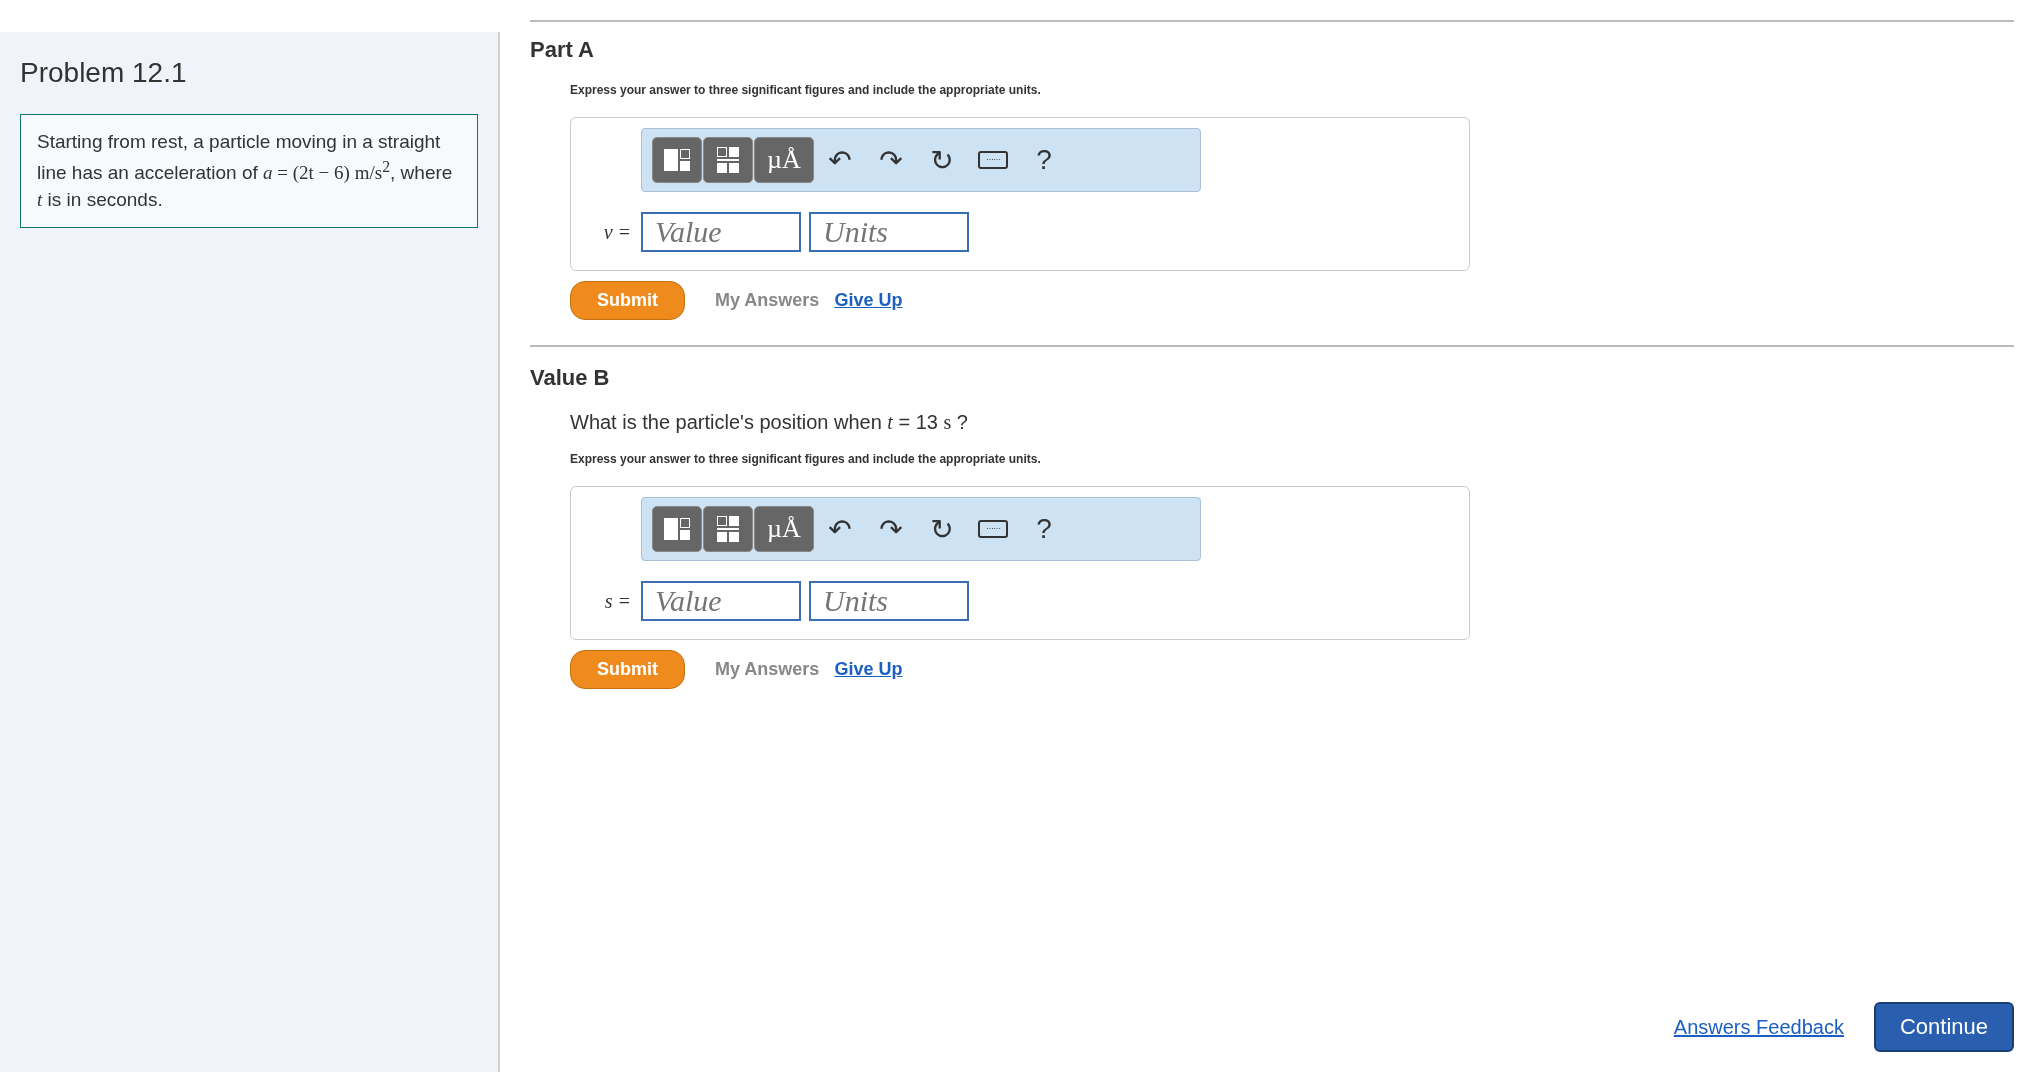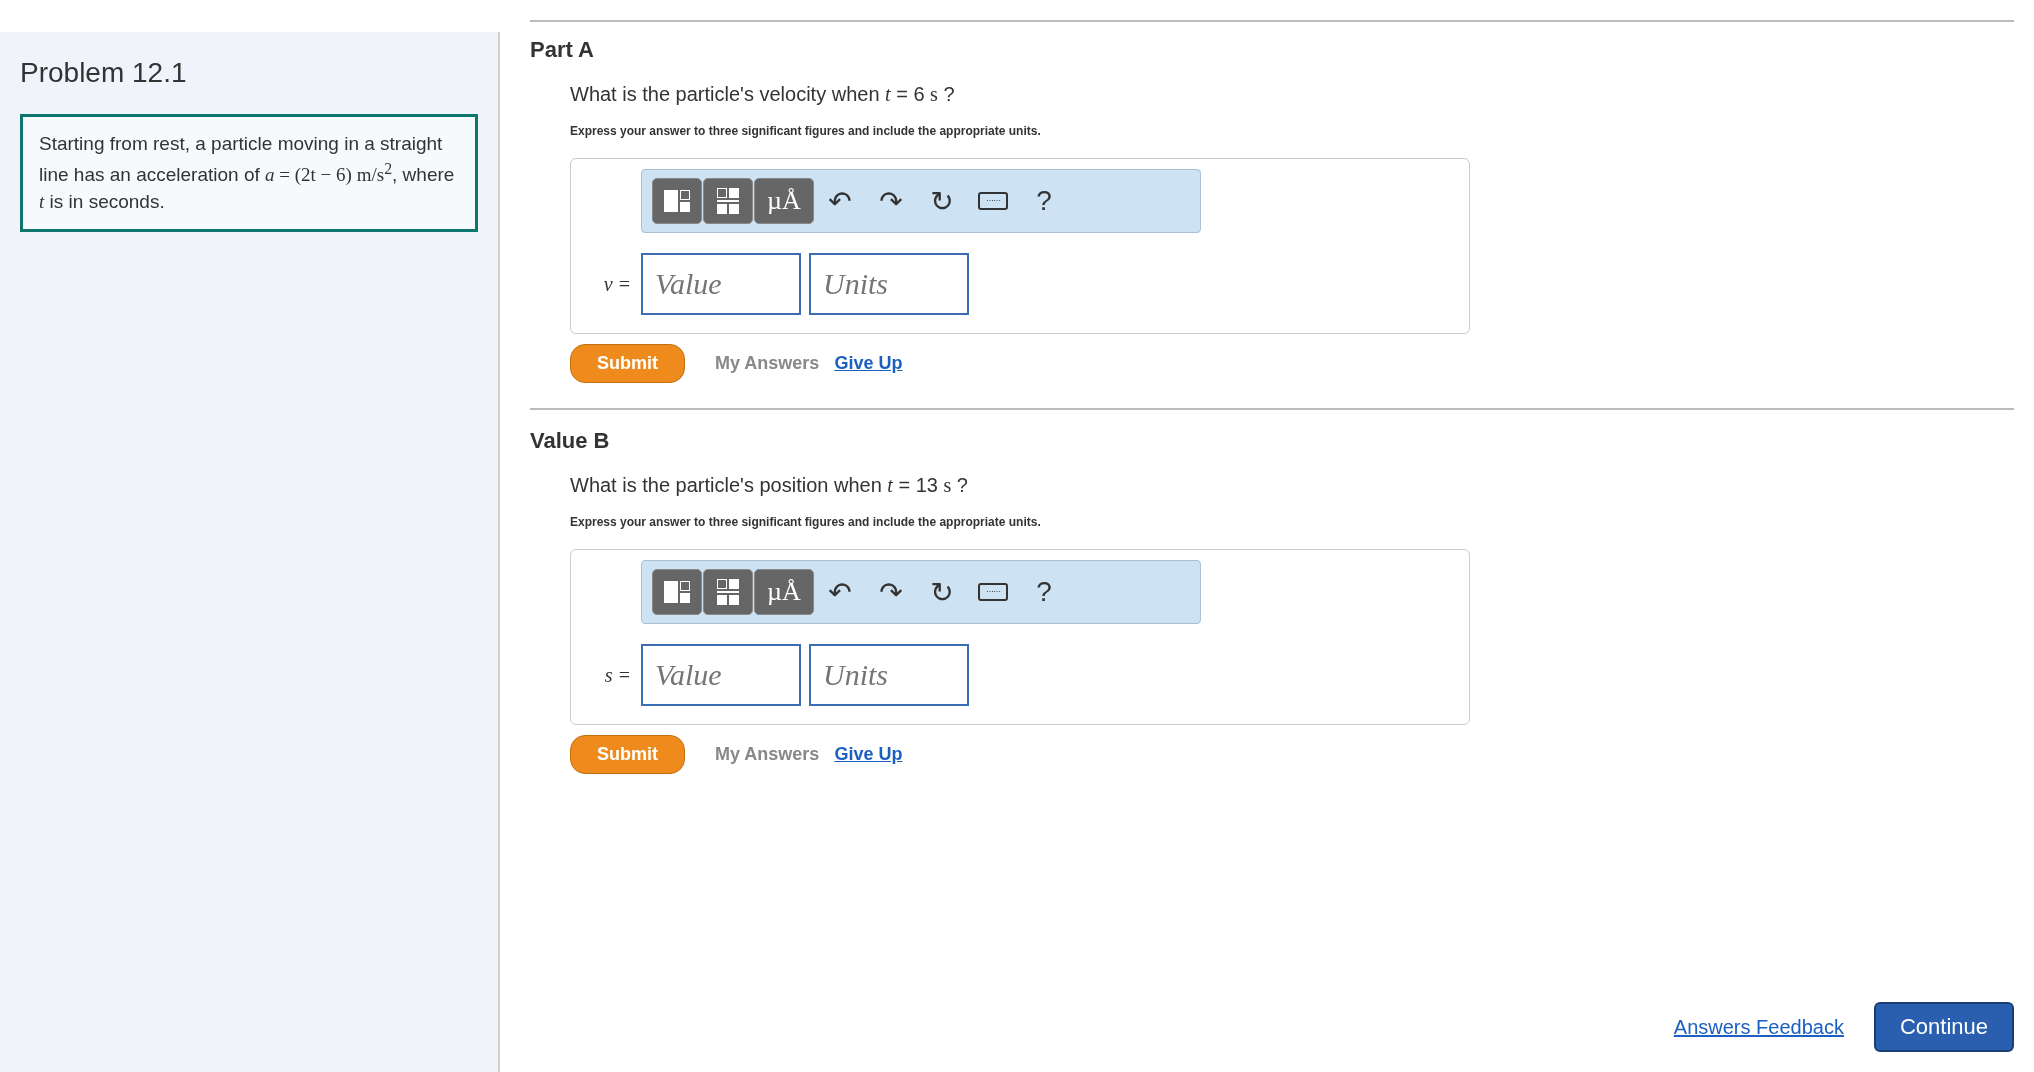--- a/index.html
+++ b/index.html
@@ -18,21 +18,21 @@
     padding: 25px 20px;
     border-right: 2px solid #d0d0d0;
     margin-top: 32px;
   }
   .problem-title {
     font-size: 28px;
     font-weight: normal;
     margin-bottom: 25px;
   }
   .problem-box {
-    border: 3px solid #0f766e;
+    border: 1px solid #0f766e;
     background: #f7fafd;
     padding: 14px 16px;
     font-size: 19px;
     line-height: 1.4;
   }
   .math { font-family: "Times New Roman", serif; font-style: italic; }
   .mathrm { font-family: "Times New Roman", serif; font-style: normal; }
   .right-panel {
     flex: 1;
     padding: 0 20px 20px 30px;
@@ -126,21 +126,21 @@
     width: 50px;
     text-align: right;
   }
   .value-input, .units-input {
     font-family: "Times New Roman", serif;
     font-style: italic;
     font-size: 30px;
     color: #999;
     border: 2px solid #3b6db5;
     padding: 4px 12px;
-    height: 62px;
+    height: 40px;
     background: #fff;
   }
   .value-input { width: 160px; margin-right: 8px; }
   .units-input { width: 160px; }
   .action-row {
     display: flex;
     align-items: center;
     margin-left: 40px;
     margin-top: 10px;
     gap: 30px;
@@ -194,23 +194,20 @@
   <div class="problem-title">Problem 12.1</div>
   <div class="problem-box">
     <span>Starting from rest, a particle moving in a straight line has an acceleration of </span><span class="math">a</span><span class="mathrm"> = </span><span class="mathrm">(2t − 6)</span><span class="mathrm"> </span><span class="mathrm">m/s</span><sup class="mathrm">2</sup><span>, where </span><span class="math">t</span><span> is in seconds.</span>
   </div>
 </div>
 
 <div class="right-panel">
   <div class="top-rule"></div>
 
   <div class="part-heading">Part A</div>
-  <div class="question-text">
-    <span>What is the particle's velocity when </span><span class="math">t</span><span> = 6 </span><span class="mathrm">s</span><span> ?</span>
-  </div>
   <div class="instruction-text">Express your answer to three significant figures and include the appropriate units.</div>
 
   <div class="answer-block">
     <div class="toolbar">
       <div class="tool-btn">
         <span class="template-icon">
           <span class="big"></span>
           <span class="col">
               <span class="sm outline"></span>
               <span class="sm"></span>

